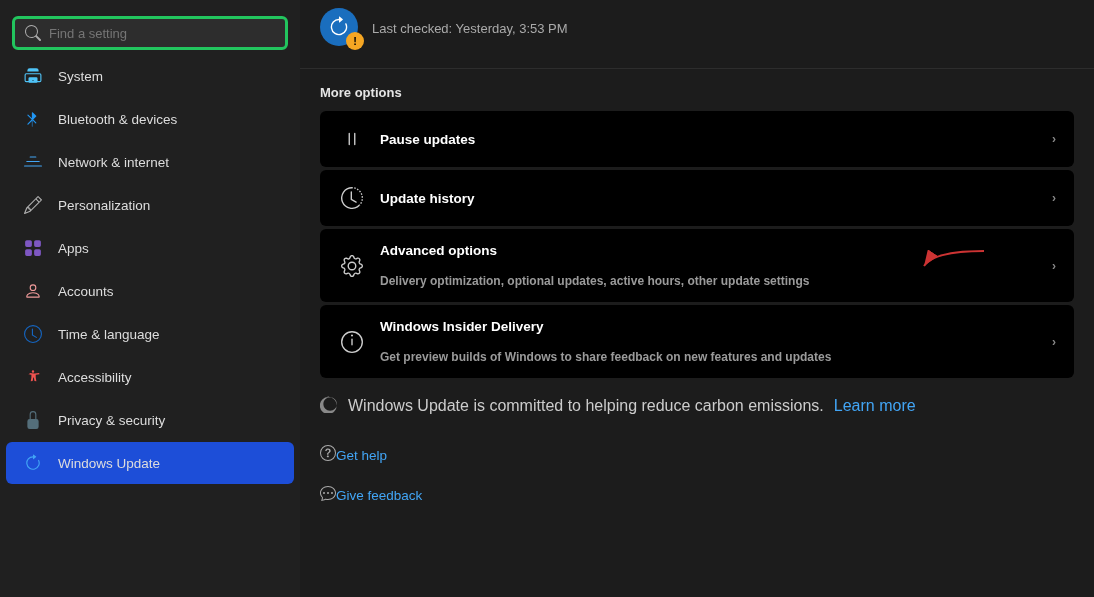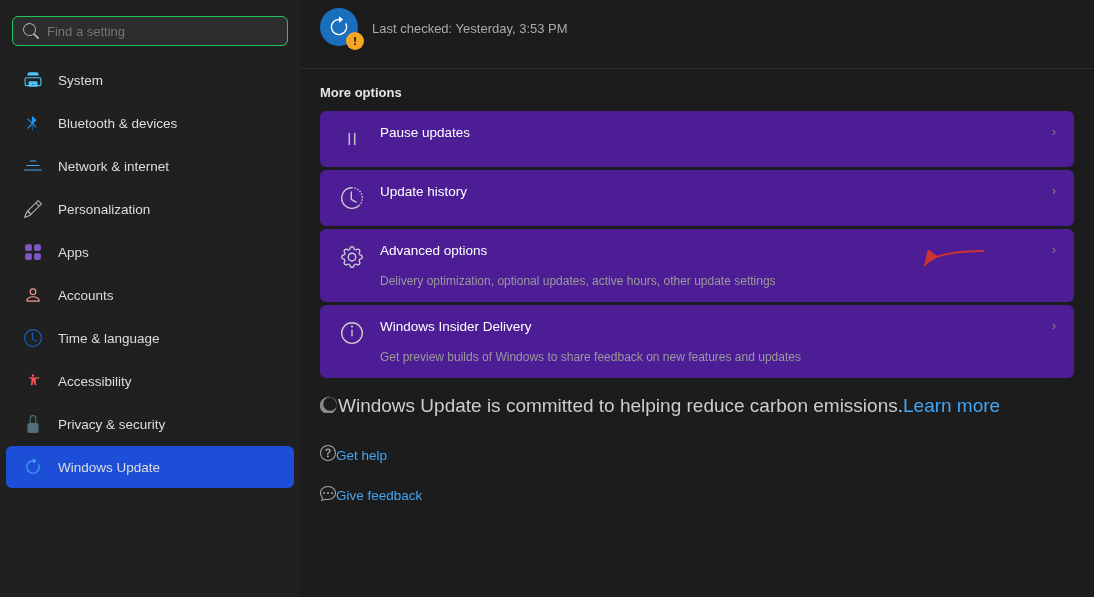--- a/index.html
+++ b/index.html
@@ -19,23 +19,23 @@
       width: 300px;
       min-width: 300px;
       background: #202020;
       height: 597px;
       display: flex;
       flex-direction: column;
       padding-top: 8px;
     }
 
     .search-box {
-      margin: 8px 12px 12px 12px;
+      margin: 8px 12px 4px 12px;
       background: #2d2d2d;
-      border: 1px solid #22c55e;
+      border: 3px solid #22c55e;
       border-radius: 6px;
       display: flex;
       align-items: center;
       padding: 6px 10px;
       gap: 8px;
     }
 
     .search-box input {
       background: transparent;
       border: none;
@@ -169,28 +169,29 @@
 
     
     .section-header {
       padding: 16px 20px 8px 20px;
       font-size: 13px;
       font-weight: 600;
       color: #e5e5e5;
     }
 
     .option-row {
-      background: #4c1d95;
+      background: #000000;
       border-radius: 6px;
       margin: 3px 20px;
       padding: 14px 18px;
       display: flex;
-      align-items: flex-start;
+      align-items: center;
       gap: 14px;
       cursor: pointer;
+      font-weight: bold;
     }
 
     .option-row .opt-icon {
       width: 28px;
       height: 28px;
       display: flex;
       align-items: center;
       justify-content: center;
       color: #cccccc;
       flex-shrink: 0;
@@ -223,23 +224,24 @@
       position: absolute;
       right: 80px;
       top: 50%;
       transform: translateY(-50%);
     }
 
     
     .carbon-row {
       display: flex;
       align-items: center;
+      gap: 10px;
       padding: 14px 20px;
       color: #cccccc;
-      font-size: 19px;
+      font-size: 16px;
     }
 
     .carbon-icon {
       color: #888;
       font-size: 16px;
       flex-shrink: 0;
     }
 
     .learn-more-link {
       color: #42a5f5;

